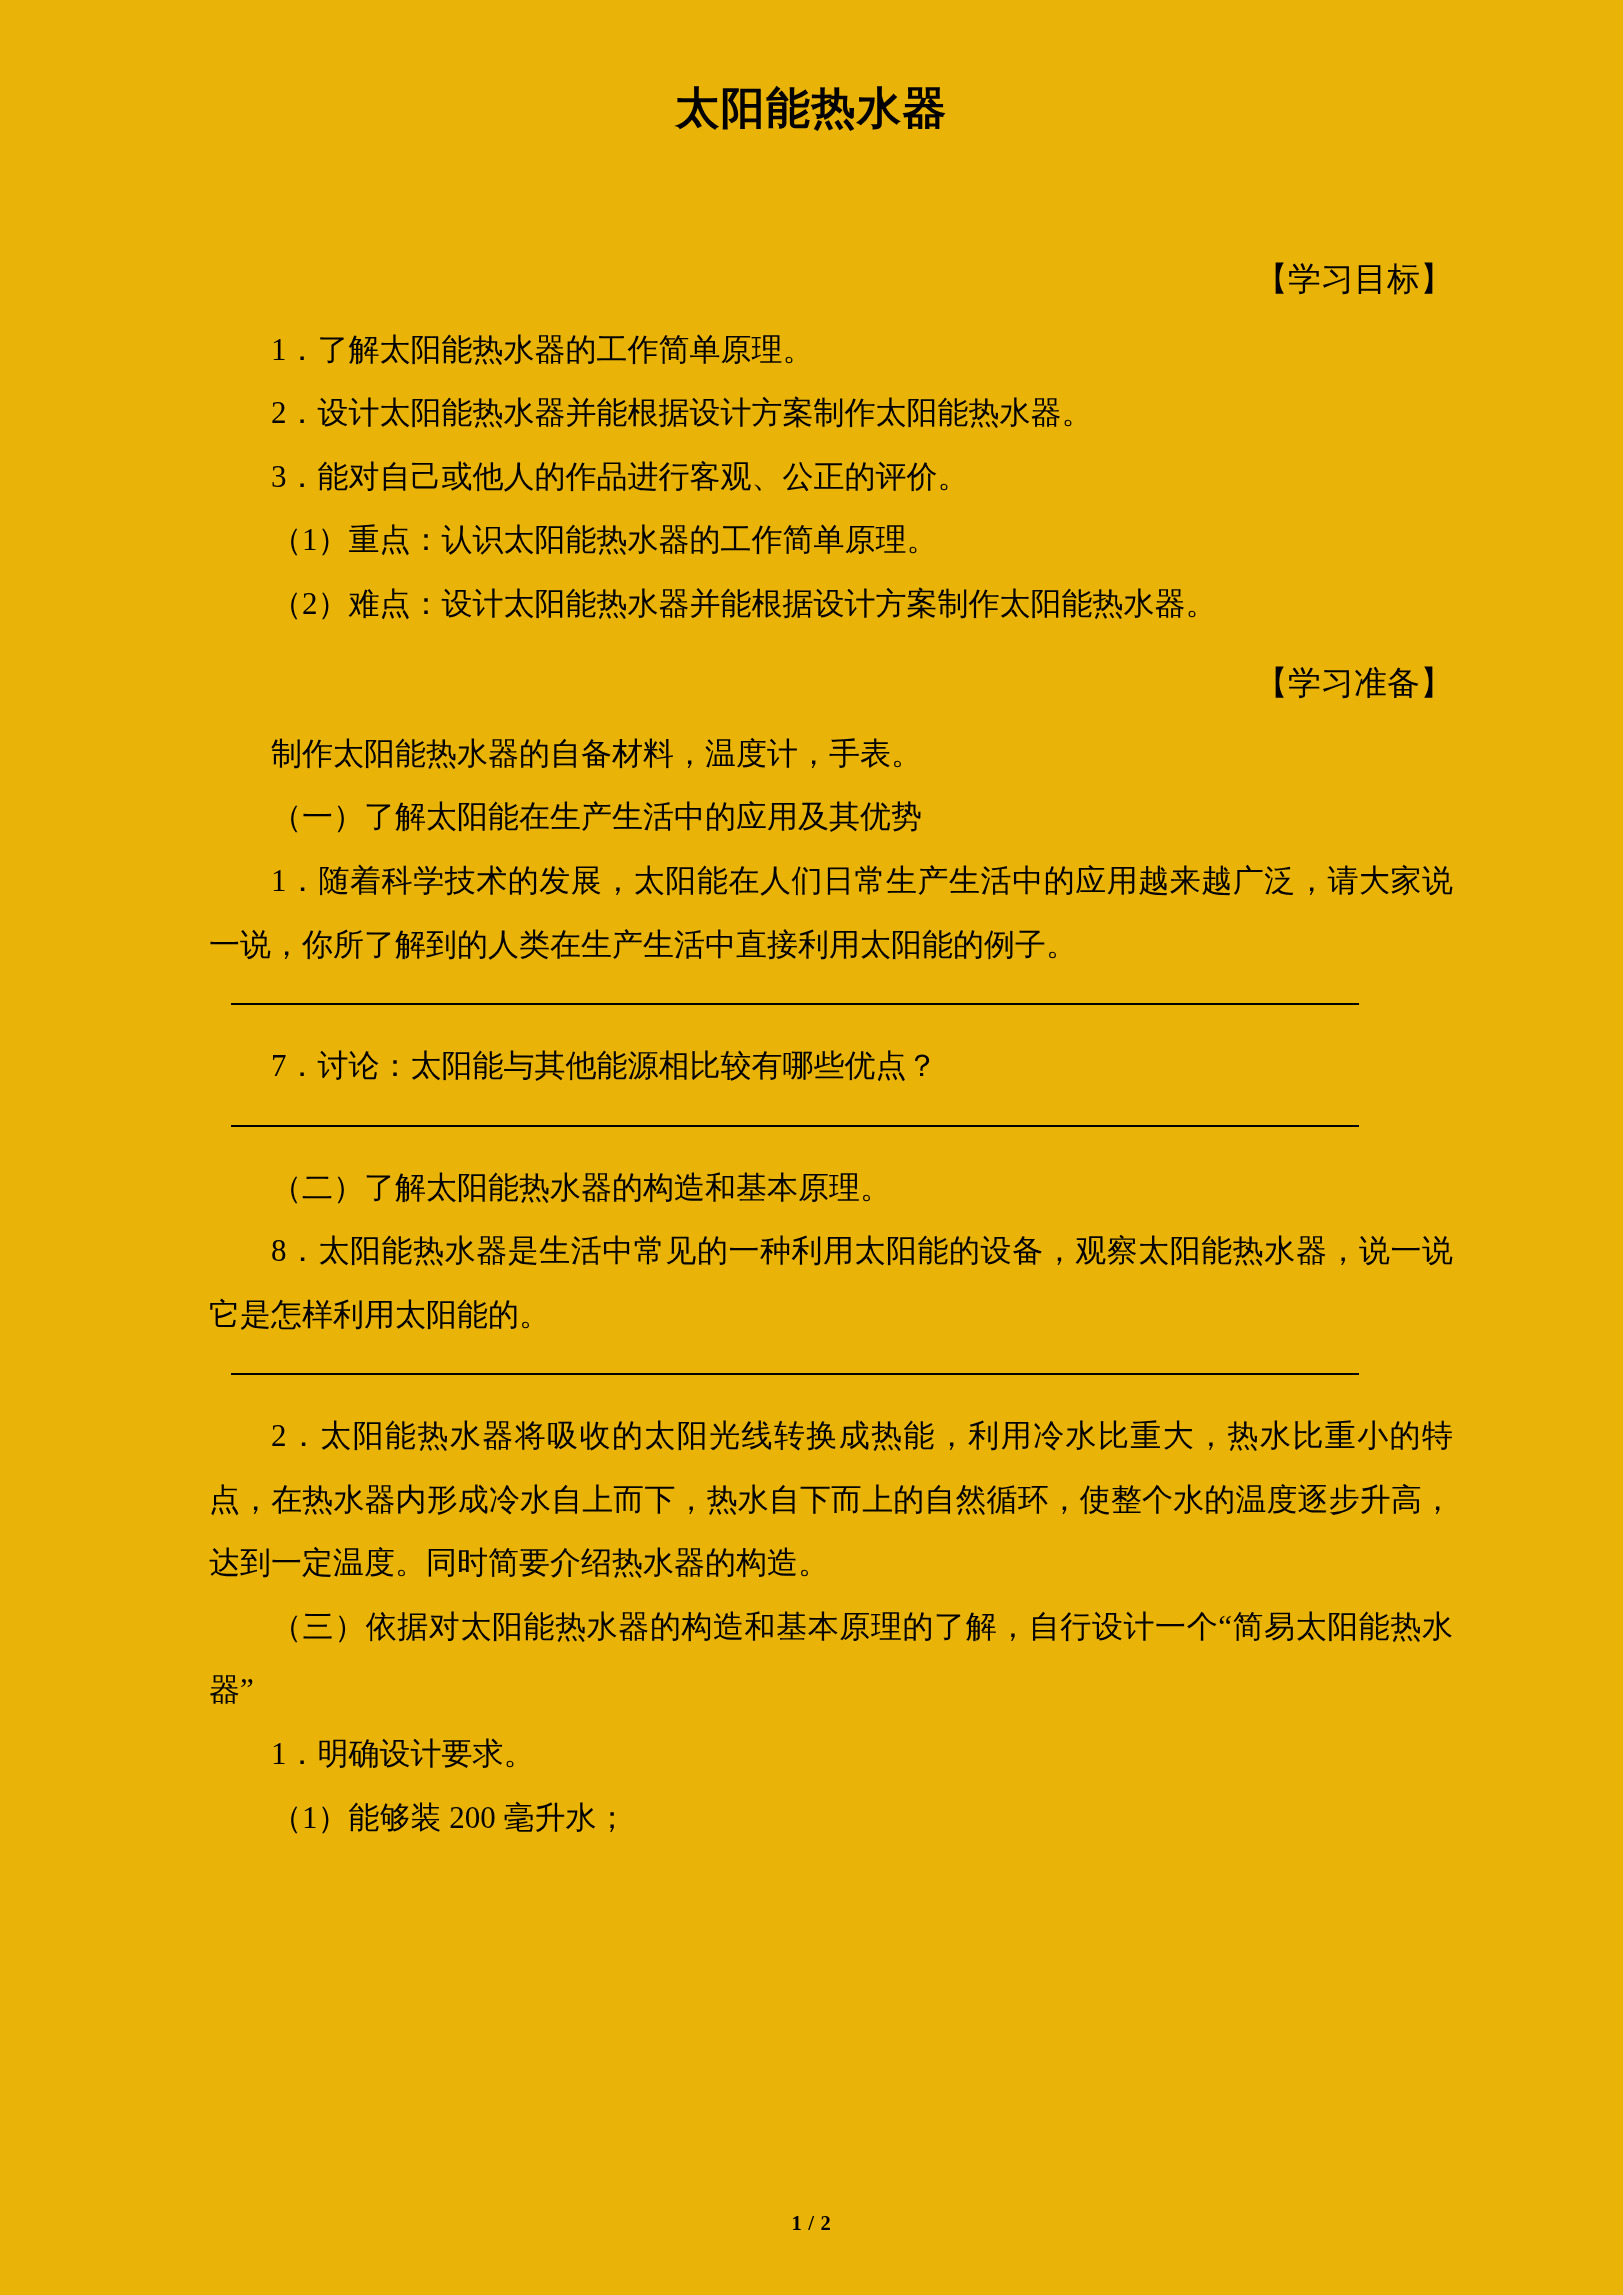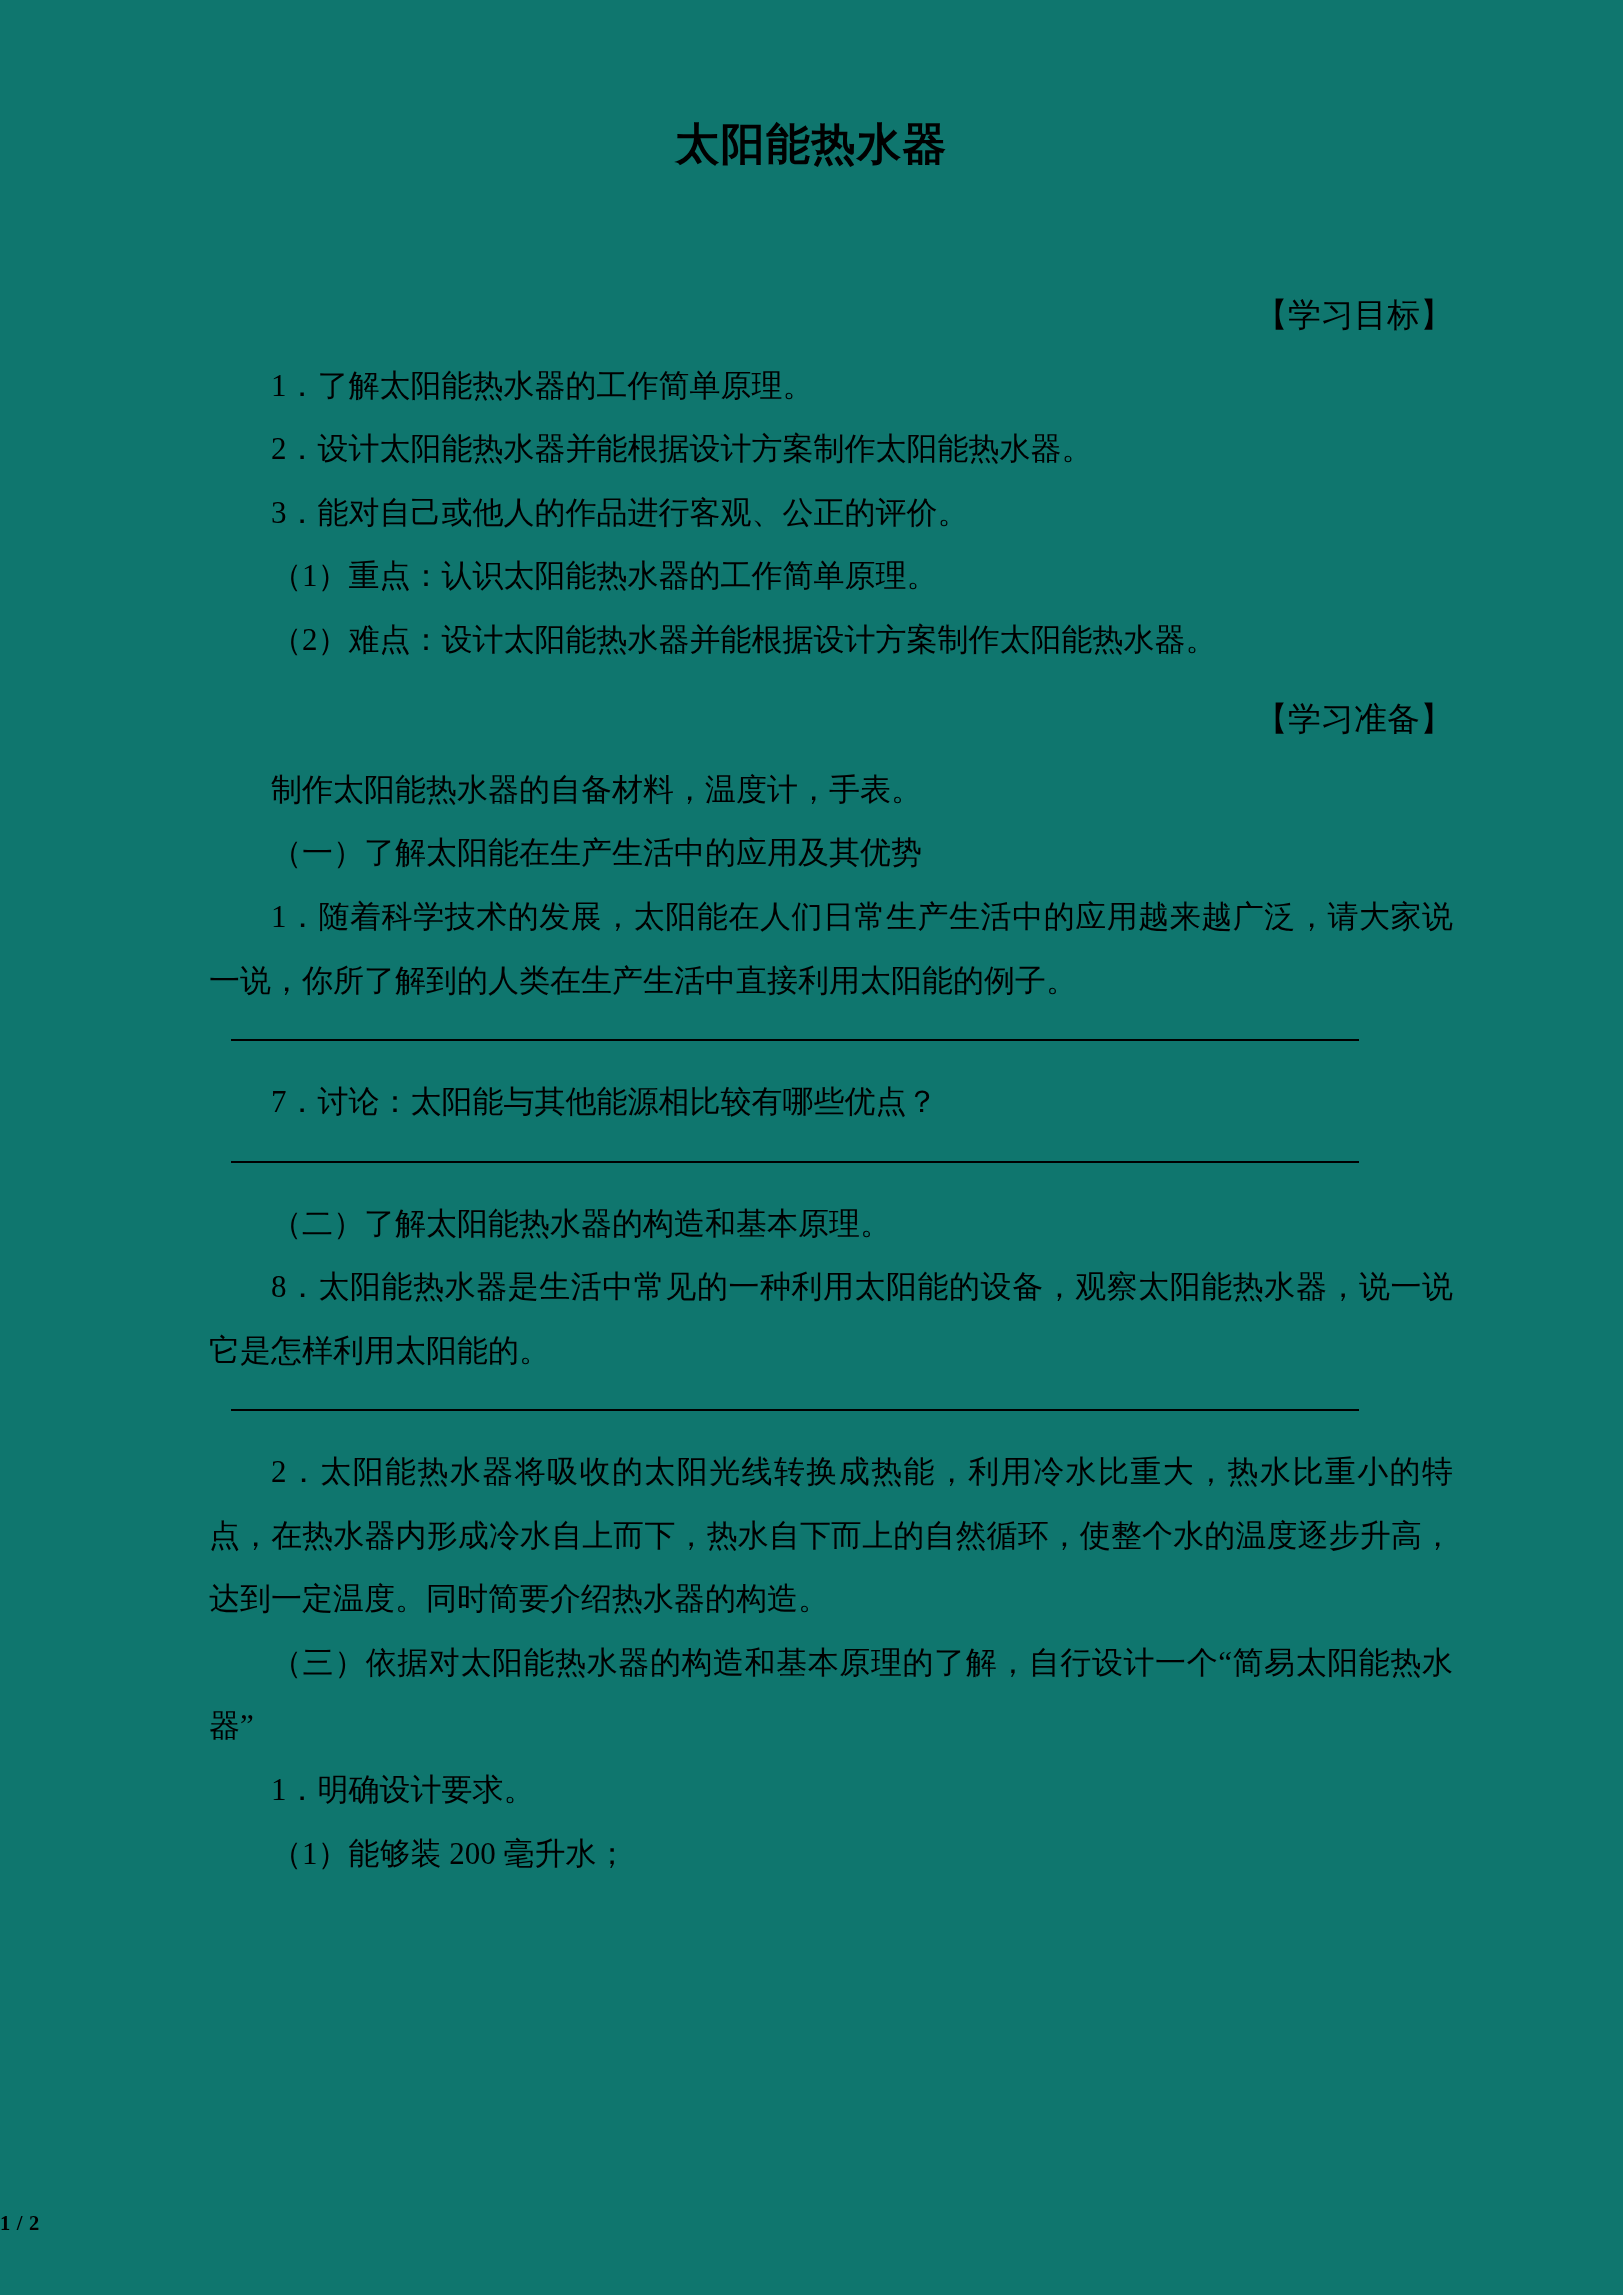--- a/index.html
+++ b/index.html
@@ -12,22 +12,22 @@
     width: 1623px;
     height: 2295px;
     position: relative;
     font-family: "Liberation Serif", "DejaVu Serif", serif;
     color: #000000;
   }
 
   .page {
     position: absolute;
     inset: 0;
-    background: #0f766e;
-    padding: 116px 170px 0 170px;
+    background: #eab308;
+    padding: 80px 170px 0 170px;
   }
 
   .doc-title {
     font-size: 44px;
     font-weight: bold;
     text-align: center;
     line-height: 1.3;
     margin-bottom: 109px;
     letter-spacing: 1.4px;
   }
@@ -54,21 +54,21 @@
     width: 1128px;
     margin: 27px 0 29px 61px;
     height: 0;
   }
 
   .page-footer {
     position: absolute;
     bottom: 60px;
     left: 0;
     width: 100%;
-    text-align: left;
+    text-align: center;
     font-size: 20.5px;
     font-weight: bold;
     letter-spacing: 0.7px;
   }
 </style>
 </head>
 <body>
 
 <div class="page">
 

